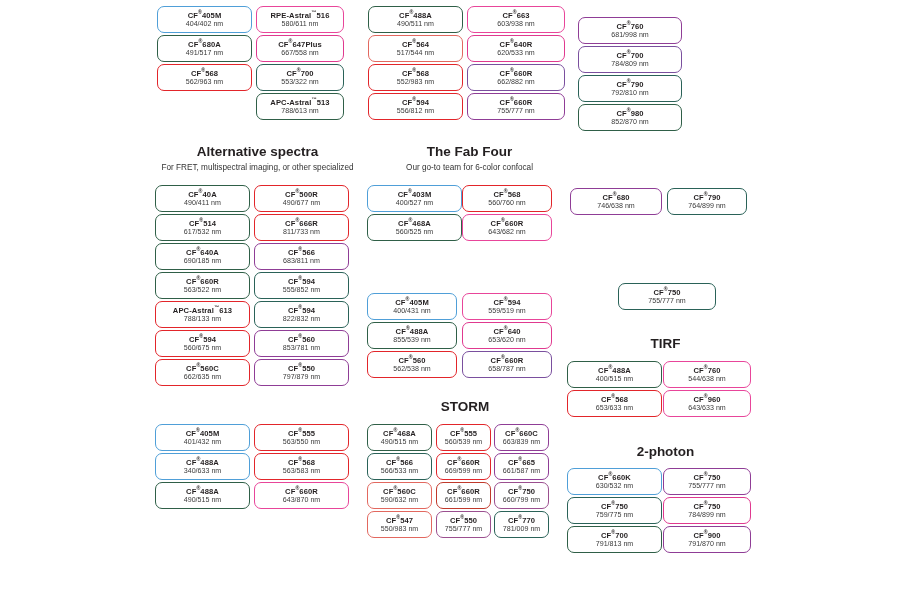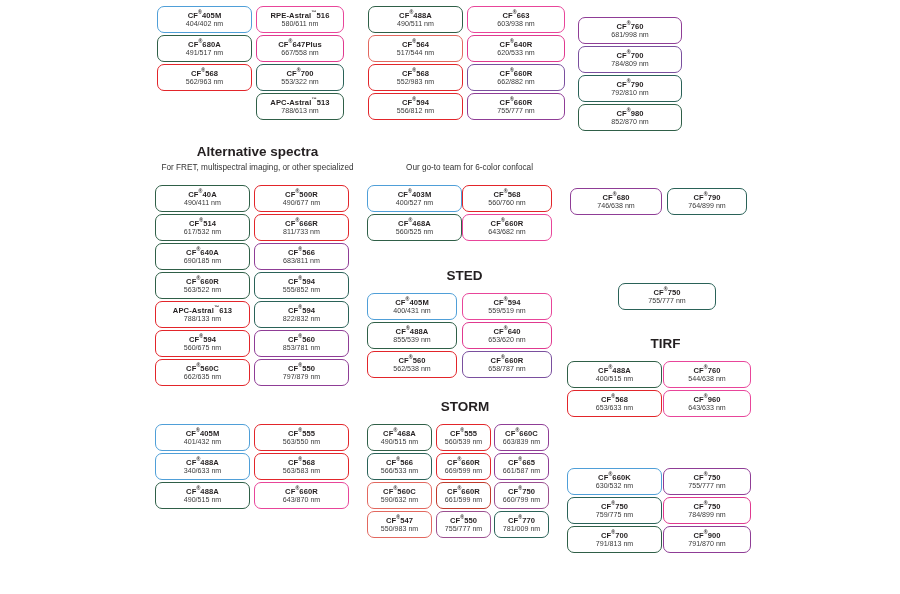--- a/index.html
+++ b/index.html
@@ -199,20 +199,21 @@
       <div class="chip" style="left: 0px; top: 145px; width: 95px; height: 27px; border-color: rgb(143, 61, 150);">
         <div class="nm">CF<sup>®</sup>560</div>
         <div class="wl">853/781 nm</div>
       </div>
       <div class="chip" style="left: 0px; top: 174px; width: 95px; height: 27px; border-color: rgb(143, 61, 150);">
         <div class="nm">CF<sup>®</sup>550</div>
         <div class="wl">797/879 nm</div>
       </div>
     </div>
 
+  <div class="sect-title" style="left:382px;top:144px;width:175px;">The Fab Four</div>
   <div class="sect-sub" style="left:382px;top:163px;width:175px;">Our go-to team for 6-color confocal</div>
   <div class="group" style="left: 367px; top: 185px; width: 95px; height: 58px;">
       <div class="chip" style="left: 0px; top: 0px; width: 95px; height: 27px; border-color: rgb(79, 159, 216);">
         <div class="nm">CF<sup>®</sup>403M</div>
         <div class="wl">400/527 nm</div>
       </div>
       <div class="chip" style="left: 0px; top: 29px; width: 95px; height: 27px; border-color: rgb(47, 95, 71);">
         <div class="nm">CF<sup>®</sup>468A</div>
         <div class="wl">560/525 nm</div>
       </div>
@@ -221,21 +222,20 @@
       <div class="chip" style="left: 0px; top: 0px; width: 90px; height: 27px; border-color: rgb(226, 37, 42);">
         <div class="nm">CF<sup>®</sup>568</div>
         <div class="wl">560/760 nm</div>
       </div>
       <div class="chip" style="left: 0px; top: 29px; width: 90px; height: 27px; border-color: rgb(232, 69, 154);">
         <div class="nm">CF<sup>®</sup>660R</div>
         <div class="wl">643/682 nm</div>
       </div>
     </div>
 
-  <div class="sect-title" style="left:372px;top:268px;width:185px;">STED</div>
   <div class="group" style="left: 367px; top: 293px; width: 90px; height: 87px;">
       <div class="chip" style="left: 0px; top: 0px; width: 90px; height: 27px; border-color: rgb(79, 159, 216);">
         <div class="nm">CF<sup>®</sup>405M</div>
         <div class="wl">400/431 nm</div>
       </div>
       <div class="chip" style="left: 0px; top: 29px; width: 90px; height: 27px; border-color: rgb(47, 95, 71);">
         <div class="nm">CF<sup>®</sup>488A</div>
         <div class="wl">855/539 nm</div>
       </div>
       <div class="chip" style="left: 0px; top: 58px; width: 90px; height: 27px; border-color: rgb(226, 37, 42);">
@@ -378,20 +378,21 @@
       <div class="chip" style="left: 0px; top: 0px; width: 88px; height: 27px; border-color: rgb(232, 69, 154);">
         <div class="nm">CF<sup>®</sup>760</div>
         <div class="wl">544/638 nm</div>
       </div>
       <div class="chip" style="left: 0px; top: 29px; width: 88px; height: 27px; border-color: rgb(232, 69, 154);">
         <div class="nm">CF<sup>®</sup>960</div>
         <div class="wl">643/633 nm</div>
       </div>
     </div>
 
+  <div class="sect-title" style="left:598px;top:444px;width:135px;">2-photon</div>
   <div class="group" style="left: 567px; top: 468px; width: 95px; height: 87px;">
       <div class="chip" style="left: 0px; top: 0px; width: 95px; height: 27px; border-color: rgb(79, 159, 216);">
         <div class="nm">CF<sup>®</sup>660K</div>
         <div class="wl">630/532 nm</div>
       </div>
       <div class="chip" style="left: 0px; top: 29px; width: 95px; height: 27px; border-color: rgb(42, 98, 88);">
         <div class="nm">CF<sup>®</sup>750</div>
         <div class="wl">759/775 nm</div>
       </div>
       <div class="chip" style="left: 0px; top: 58px; width: 95px; height: 27px; border-color: rgb(47, 95, 71);">

